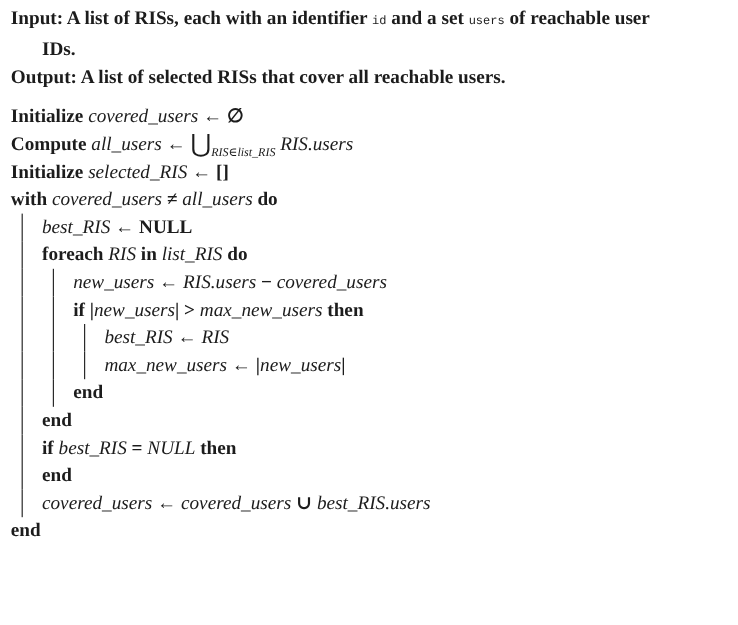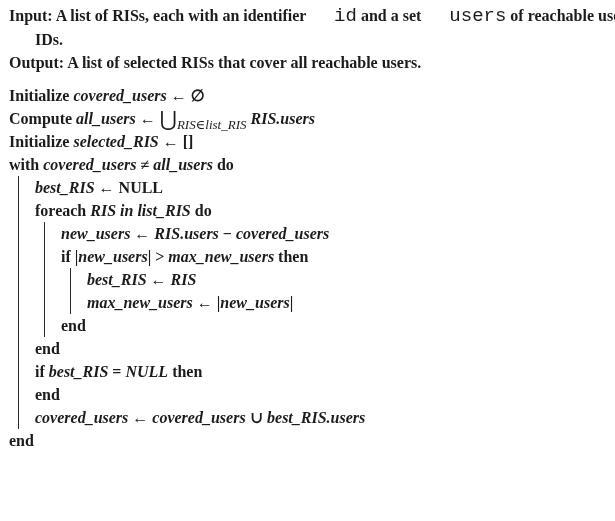--- a/index.html
+++ b/index.html
@@ -31,37 +31,36 @@
   .bar {
     flex: 0 0 auto;
     margin-left: 9px;
     width: 16px;
     border-left: 1px solid #2a2a2a;
     align-self: stretch;
   }
   .txt { white-space: pre; }
   .seg-plain { font-style: normal; font-weight: bold; }
   .seg-kw    { font-weight: bold; }
-  .seg-kwit  { font-weight: bold; font-style: italic; }
-  .seg-var   { font-style: italic; font-weight: bold; }
+  .seg-kwit  { font-weight: bold; }
+  .seg-var   { font-style: italic; }
   .seg-mono  {
     font-family: "Liberation Mono", "DejaVu Sans Mono", monospace;
-    font-size: 19px;
-    margin-left: 24px;
+    font-size: 10px;
   }
   .seg-big {
     font-family: "DejaVu Sans", "DejaVu Serif", sans-serif;
     font-size: 21px;
     line-height: 1px;
     position: relative;
     top: 2px;
   }
   .seg-sub {
     font-style: italic;
-    font-size: 13px;
+    font-size: 10px;
     line-height: 1px;
     position: relative;
     top: 5px;
   }
 </style>
 </head>
 <body>
 
 <div class="page">
   <div class="algo-header">

